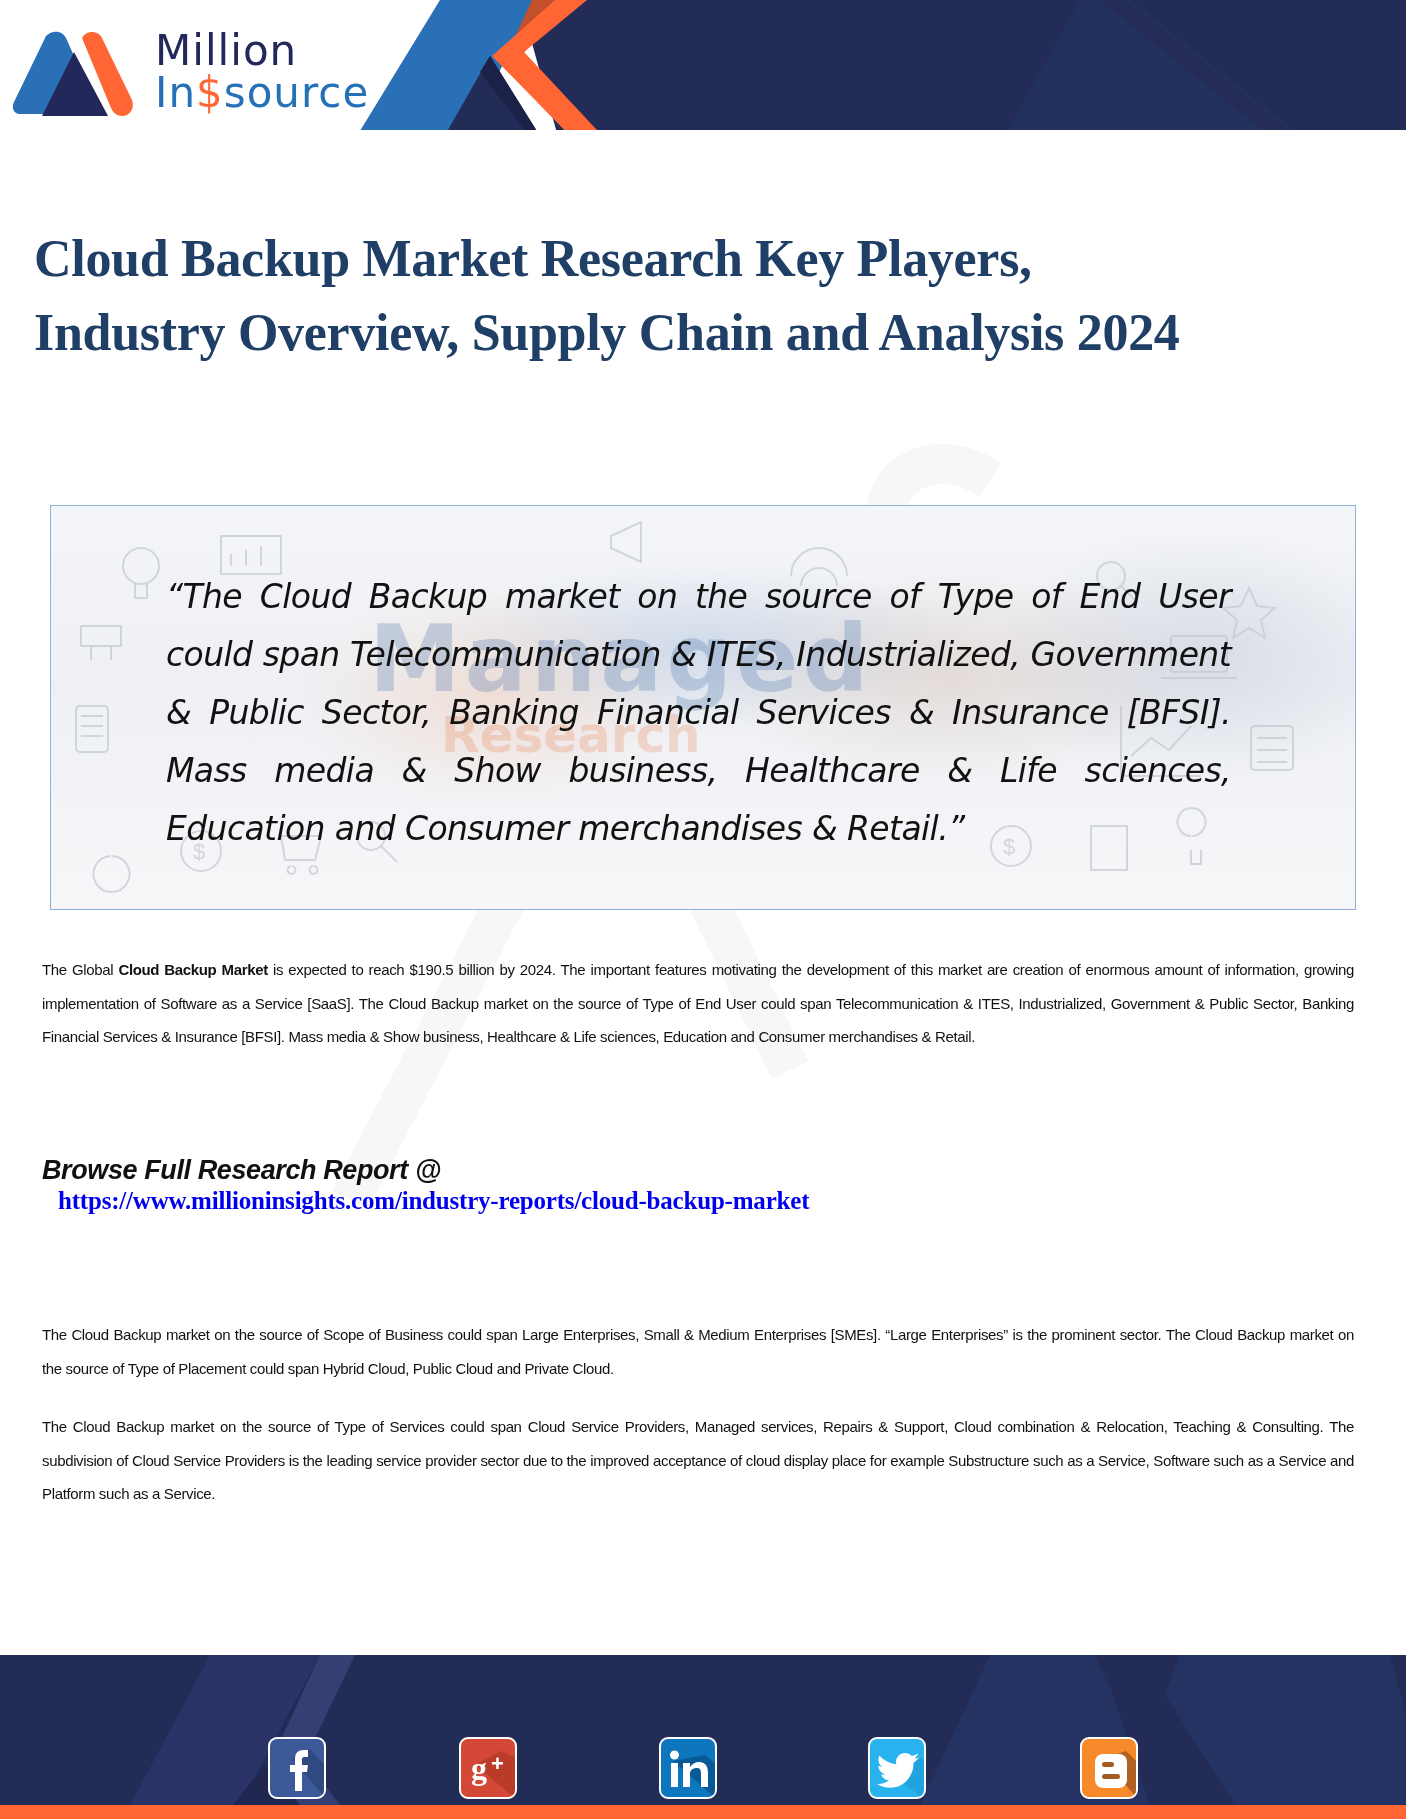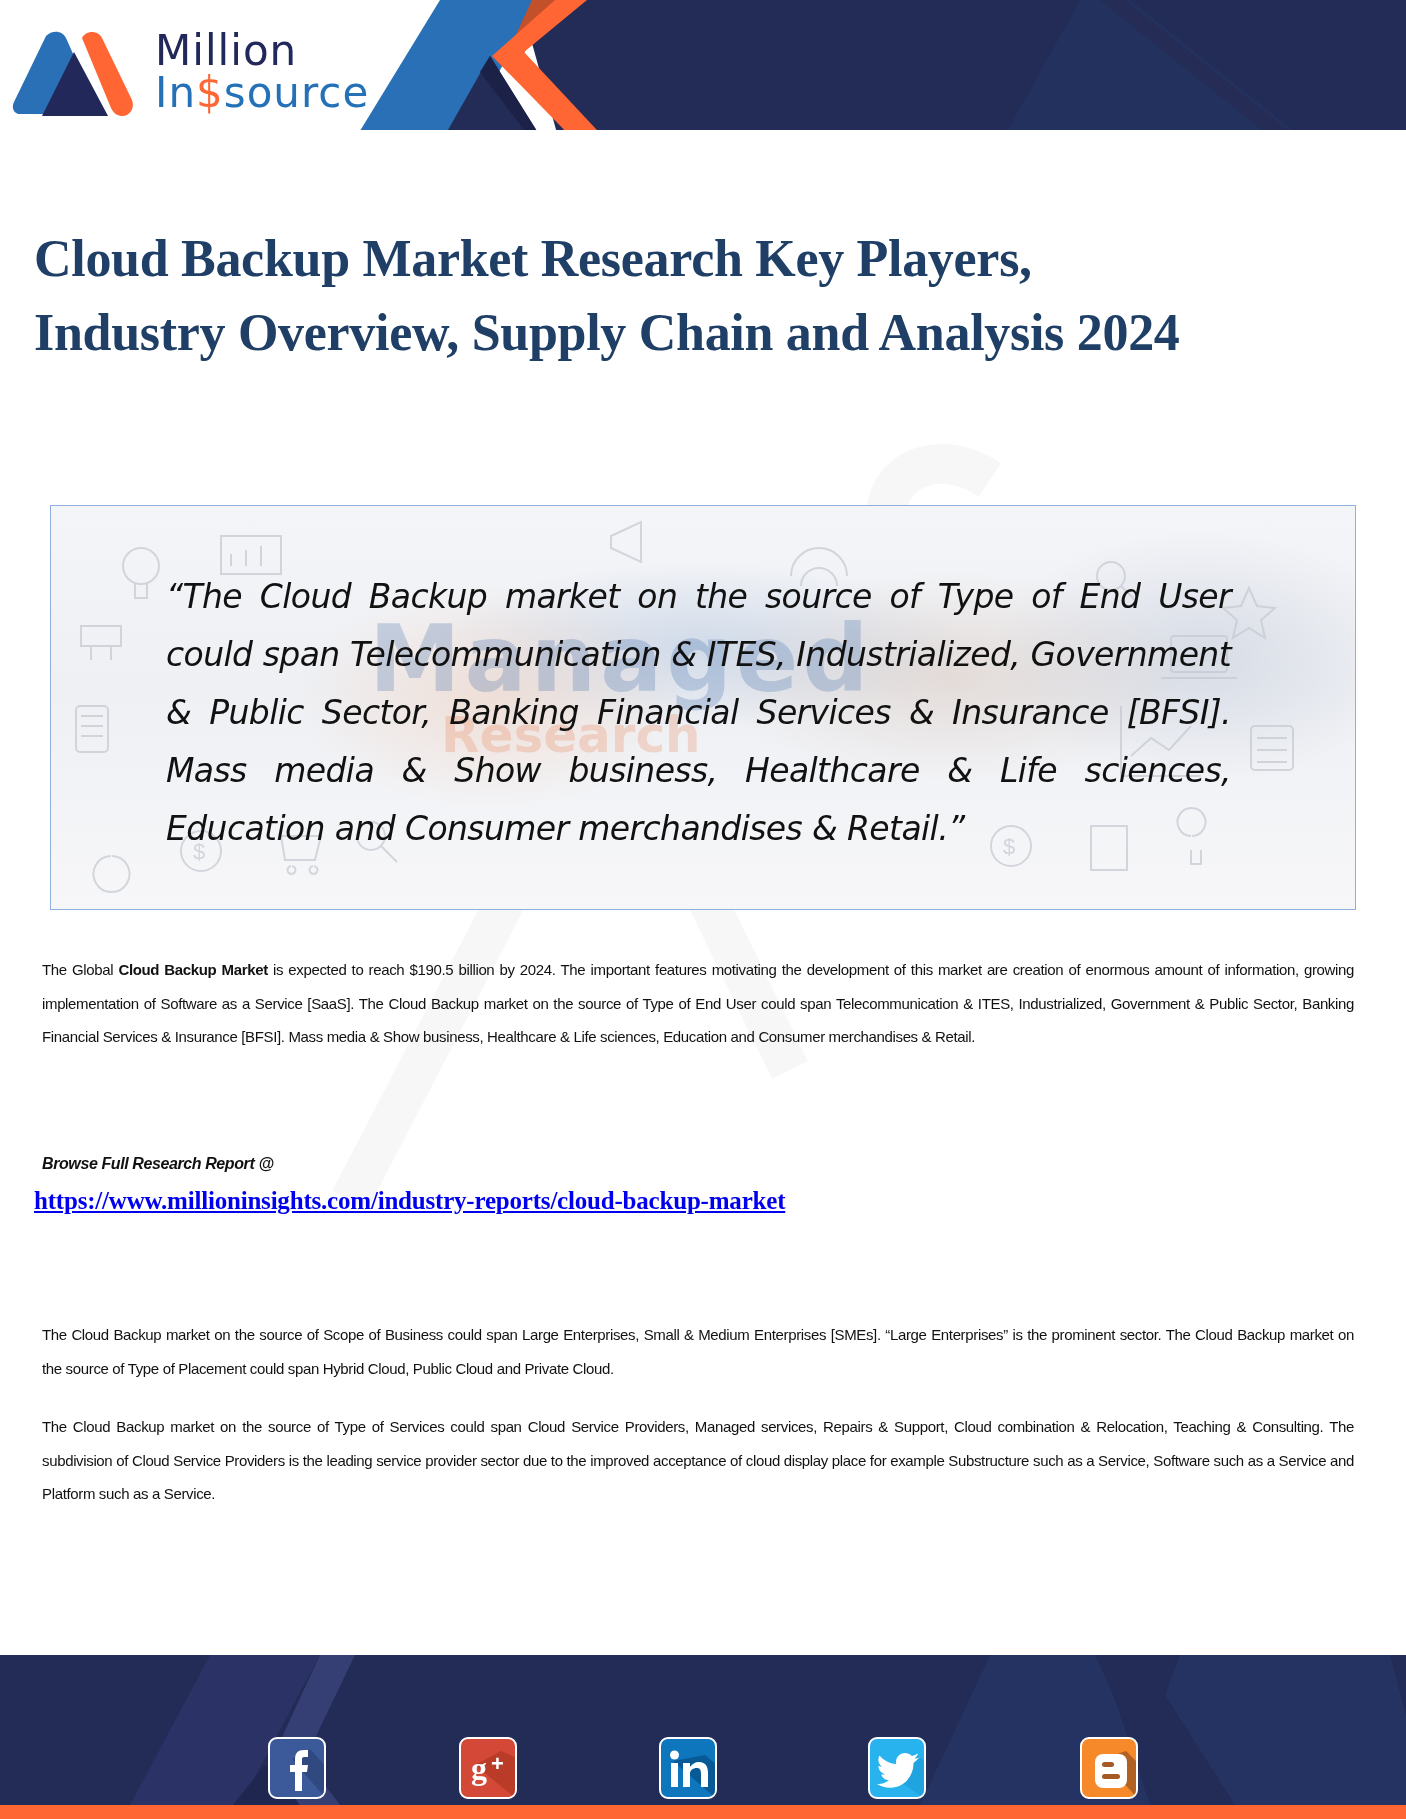--- a/index.html
+++ b/index.html
@@ -40,23 +40,23 @@
     .quote-text { position: absolute; left: 115px; top: 62px; width: 1065px;
       font-family: "DejaVu Sans", sans-serif; font-style: italic; font-size: 33px; line-height: 58px;
       color: #111; text-align: justify; text-align-last: left; letter-spacing: -0.6px; }
 
     
     .para { position: absolute; left: 42px; width: 1312px; font-family: "Liberation Sans", sans-serif;
       font-size: 15px; line-height: 33.5px; color: #111; text-align: justify; letter-spacing: -0.35px; }
     .para b { font-weight: bold; }
     .p1 { top: 953px; }
     .browse-label { position: absolute; left: 42px; top: 1155px; font-family: "Liberation Sans", sans-serif;
-      font-weight: bold; font-style: italic; font-size: 16px; color: #111; letter-spacing: -0.4px; }
-    .browse-link { position: absolute; left: 34px; top: 1187px; font-family: "Liberation Serif", serif;
-      font-weight: bold; font-size: 25px; color: #0000ee; text-decoration: underline; letter-spacing: -0.2px; }
+      font-weight: bold; font-style: italic; font-size: 27px; color: #111; letter-spacing: -0.4px; }
+    .browse-link { position: absolute; left: 58px; top: 1187px; font-family: "Liberation Serif", serif;
+      font-weight: bold; font-size: 25px; color: #0000ee; letter-spacing: -0.2px; }
     .p2 { top: 1318px; }
     .p3 { top: 1410px; }
 
     
     .footer { position: absolute; left: 0; top: 1655px; width: 1406px; height: 164px; overflow: hidden; background: #232b57; }
     .footer svg.fbg { position: absolute; left: 0; top: 0; }
     .footer .orange { position: absolute; left: 0; bottom: 0; width: 1406px; height: 14px; background: #ff6633; }
     .social { position: absolute; top: 82px; width: 58px; height: 62px; border: 2.5px solid #ffffff; border-radius: 9px; overflow: hidden; }
     .social svg { position: absolute; left: 0; top: 0; }
     .s-fb { left: 268px; background: #3c5a99; }

